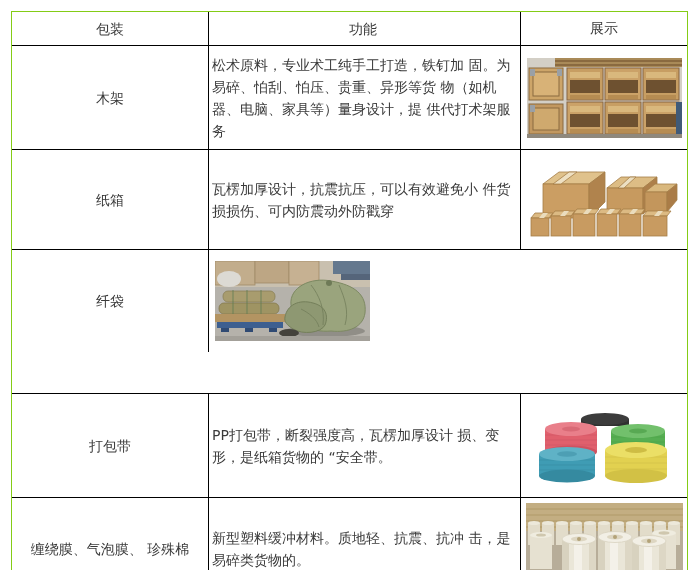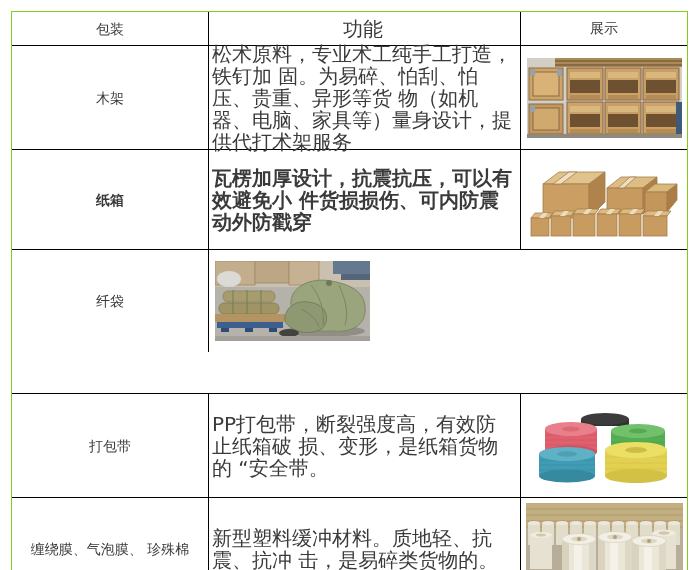--- a/index.html
+++ b/index.html
@@ -26,34 +26,34 @@
     text-align: center;
     padding: 0 4px;
     font-size: 14px;
     line-height: 22px;
   }
   .c2 {
     width: 312px;
     border-left: 1px solid #000;
     display: flex; align-items: center;
     padding: 4px 6px 4px 3px;
-    font-size: 20px;
+    font-size: 14px;
     line-height: 22px;
   }
   .c3 {
     width: 167px;
     border-left: 1px solid #000;
     display: flex; align-items: center; justify-content: center; text-align: center;
   }
   .thead { height: 33px; font-size: 14px; }
   .thead .td {
     display: flex; align-items: center; justify-content: center;
   }
   .r1 { height: 104px; }
-  .r2 { height: 100px; font-weight: bold; }
+  .r2 { height: 100px; }
   .r3 { height: 103px; }
   .r4 { height: 104px; margin-top: 41px; }
   .r5 { height: 103px; }
   svg { display: block; }
 </style>
 </head>
 <body>
 
 <div class="tbl">
 
@@ -198,21 +198,21 @@
         </g>
         <circle cx="114" cy="22" r="3" fill="#6e7a57"></circle>
         <ellipse cx="74" cy="72" rx="10" ry="4" fill="#44423c"></ellipse>
         <rect x="0" y="75" width="155" height="5" fill="#a3a099"></rect>
       </svg>
     </div>
   </div>
 
   <div class="tr r4">
     <div class="td c1">打包带</div>
-    <div class="td c2">PP打包带，断裂强度高，有效防止纸箱破 损、变形，是纸箱货物的 “安全带。</div>
+    <div class="td c2">PP打包带，断裂强度高，瓦楞加厚设计 损、变形，是纸箱货物的 “安全带。</div>
     <div class="td c3">
       <svg width="155" height="80" viewBox="0 0 155 80">
         <rect width="155" height="80" fill="#ffffff"></rect>
         <rect x="54" y="13" width="48" height="7" fill="#303030"></rect>
         <ellipse cx="78" cy="13" rx="24" ry="6" fill="#3c3c3c"></ellipse>
         <rect x="18" y="23" width="52" height="23" fill="#e0606d"></rect>
         <ellipse cx="44" cy="46" rx="26" ry="6.5" fill="#cf5260"></ellipse>
         <g stroke="#cc5362" stroke-width="1" opacity="0.55">
           <line x1="18" y1="29" x2="70" y2="29"></line>
             <line x1="18" y1="34" x2="70" y2="34"></line>

